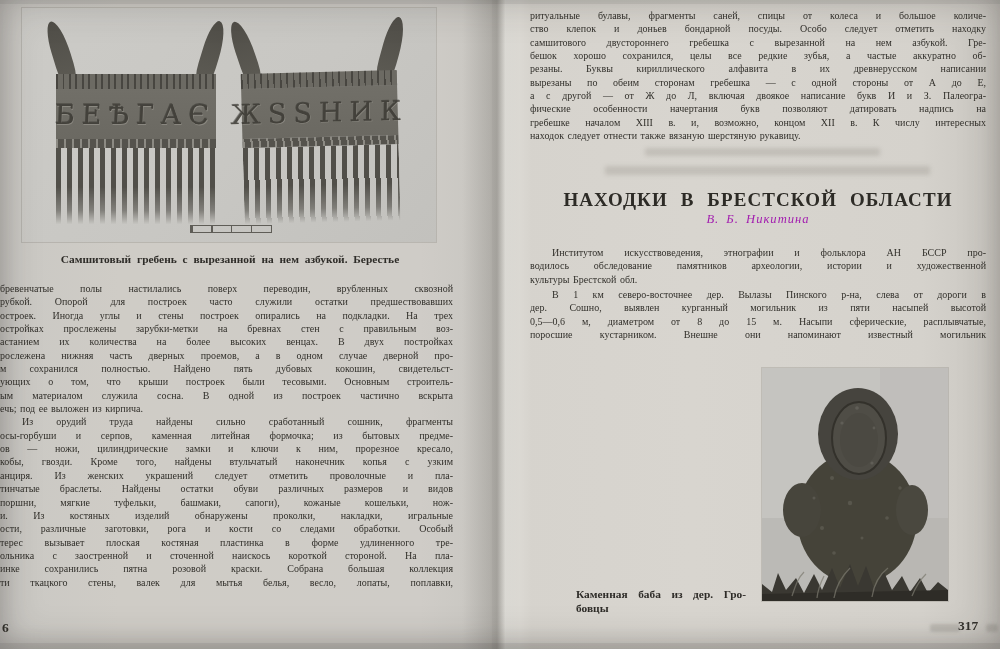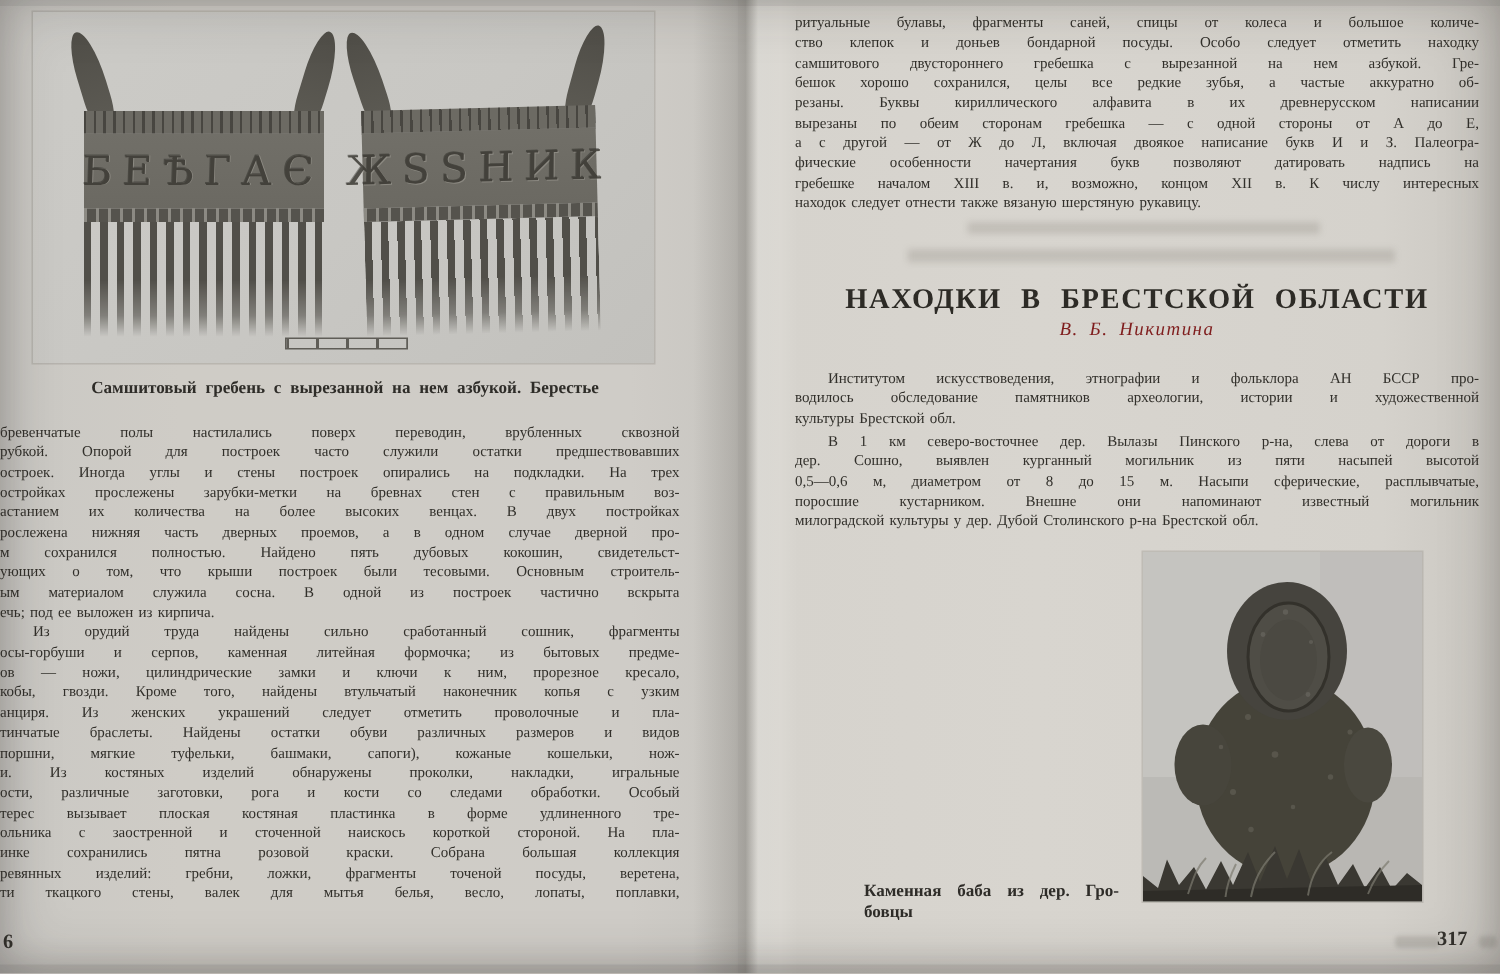--- a/index.html
+++ b/index.html
@@ -15,21 +15,21 @@
   .gutter{position:absolute;left:462px;top:0;bottom:0;width:70px;
     background:linear-gradient(90deg,rgba(60,55,48,0) 0%,rgba(60,55,48,.16) 40%,rgba(40,36,30,.22) 50%,rgba(255,255,250,.28) 62%,rgba(60,55,48,0) 100%);}
   .vignette{position:absolute;inset:0;pointer-events:none;
     box-shadow:inset 0 0 40px rgba(40,36,30,.25), inset 0 -8px 18px rgba(40,36,30,.12);}
   .txt{color:#32302b;font-size:10px;line-height:13.35px;}
   .line{text-align:justify;text-align-last:justify;white-space:normal;word-spacing:1px;}
   .line.last{text-align-last:left;}
   .line.indent{padding-left:22px;}
   .caption{font-weight:bold;color:#2e2c28;font-size:11.4px;line-height:14px;}
   .heading{font-weight:bold;color:#2d2b26;font-size:19px;letter-spacing:1.1px;word-spacing:7px;text-align:center;}
-  .author{font-style:italic;color:#7f1d1d;font-size:12.6px;letter-spacing:1px;word-spacing:3px;text-align:center;}
+  .author{font-style:italic;color:#a21caf;font-size:12.6px;letter-spacing:1px;word-spacing:3px;text-align:center;}
   .pagenum{font-weight:bold;color:#34322d;font-size:13.5px;}
 
   
   .photo{position:absolute;background:#c9c8c4;box-shadow:0 0 0 1px rgba(120,116,108,.25);}
   .photo-comb{left:22px;top:8px;width:414px;height:234px;
     background:linear-gradient(135deg,#cccbc7 0%,#c8c7c3 55%,#c2c1bd 100%);}
   .comb{position:absolute;}
   .horn{position:absolute;width:18px;height:66px;background:linear-gradient(180deg,#504e48,#5d5b54);border-radius:45% 55% 30% 30%;}
   .horn.l{left:0;top:-2px;transform:rotate(-17deg);}
   .horn.r{right:0;top:-2px;transform:rotate(17deg);}
@@ -112,21 +112,20 @@
         <div class="line">ов — ножи, цилиндрические замки и ключи к ним, прорезное кресало,</div>
         <div class="line">кобы, гвозди. Кроме того, найдены втульчатый наконечник копья с узким</div>
         <div class="line">анциря. Из женских украшений следует отметить проволочные и пла-</div>
         <div class="line">тинчатые браслеты. Найдены остатки обуви различных размеров и видов</div>
         <div class="line">поршни, мягкие туфельки, башмаки, сапоги), кожаные кошельки, нож-</div>
         <div class="line">и. Из костяных изделий обнаружены проколки, накладки, игральные</div>
         <div class="line">ости, различные заготовки, рога и кости со следами обработки. Особый</div>
         <div class="line">терес вызывает плоская костяная пластинка в форме удлиненного тре-</div>
         <div class="line">ольника с заостренной и сточенной наискось короткой стороной. На пла-</div>
         <div class="line">инке сохранились пятна розовой краски. Собрана большая коллекция</div>
-        <div class="line">ревянных изделий: гребни, ложки, фрагменты точеной посуды, веретена,</div>
         <div class="line">ти ткацкого стены, валек для мытья белья, весло, лопаты, поплавки,</div>
       </div>
 
     <div class="pagenum" style="position:absolute;left:2px;top:620px;">6</div>
   </div>
 
   <div class="page page-right"></div>
 
   <div class="txt" style="position:absolute;left:530px;top:9px;width:456px;">
       <div class="line">ритуальные булавы, фрагменты саней, спицы от колеса и большое количе-</div>
@@ -152,21 +151,20 @@
       <div class="line indent">Институтом искусствоведения, этнографии и фольклора АН БССР про-</div>
       <div class="line">водилось обследование памятников археологии, истории и художественной</div>
       <div class="line last">культуры Брестской обл.</div>
     </div>
 
   <div class="txt" style="position:absolute;left:530px;top:288px;width:456px;">
       <div class="line indent">В 1 км северо-восточнее дер. Вылазы Пинского р-на, слева от дороги в</div>
       <div class="line">дер. Сошно, выявлен курганный могильник из пяти насыпей высотой</div>
       <div class="line">0,5—0,6 м, диаметром от 8 до 15 м. Насыпи сферические, расплывчатые,</div>
       <div class="line">поросшие кустарником. Внешне они напоминают известный могильник</div>
-      <div class="line last">милоградской культуры у дер. Дубой Столинского р-на Брестской обл.</div>
     </div>
 
   <div class="photo photo-stone">
     <svg width="186" height="233" viewBox="0 0 186 233">
       <rect x="0" y="0" width="186" height="233" fill="#c5c4c0"></rect>
       <rect x="118" y="0" width="68" height="233" fill="#bbbab6" opacity="0.55"></rect>
       <rect x="0" y="150" width="186" height="83" fill="#b1b0ac" opacity="0.5"></rect>
 
       <rect x="68" y="140" width="54" height="80" fill="#444238"></rect>
 

